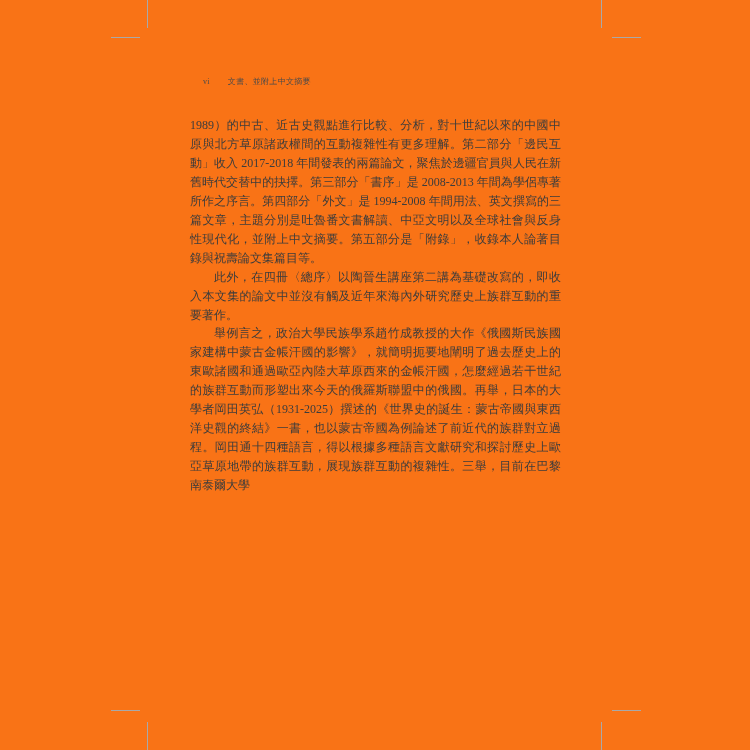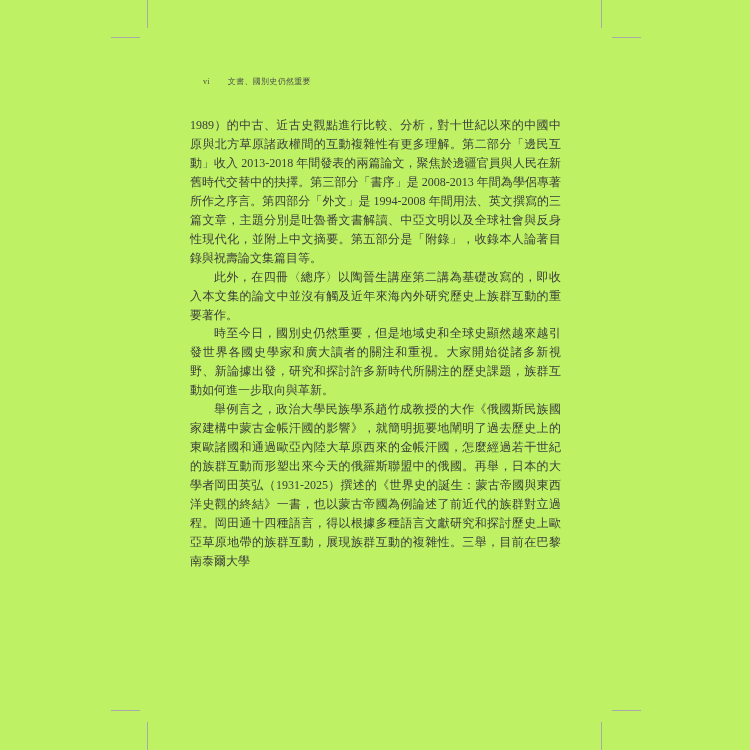--- a/index.html
+++ b/index.html
@@ -4,21 +4,21 @@
 <style>
   html, body {
     margin: 0;
     padding: 0;
     background: #ffffff;
   }
   .sheet {
     position: relative;
     width: 750px;
     height: 750px;
-    background: #bef264;
+    background: #f97316;
     overflow: hidden;
     font-family: "Liberation Serif", "DejaVu Serif", serif;
   }
   
   .crop { position: absolute; background: #a9a9a9; }
   .crop.v { width: 1px; height: 28px; }
   .crop.h { width: 29px; height: 1px; }
   .crop.tl-v { left: 147px; top: 0; }
   .crop.tl-h { left: 111px; top: 37px; }
   .crop.tr-v { left: 601px; top: 0; }
@@ -71,23 +71,22 @@
   <div class="crop h tl-h"></div>
   <div class="crop v tr-v"></div>
   <div class="crop h tr-h"></div>
   <div class="crop v bl-v"></div>
   <div class="crop h bl-h"></div>
   <div class="crop v br-v"></div>
   <div class="crop h br-h"></div>
 
   <div class="page-header">
     <span>vi</span>
-    <span>文書、國別史仍然重要</span>
+    <span>文書、並附上中文摘要</span>
   </div>
 
   <div class="body-text">
-    <p>1989）的中古、近古史觀點進行比較、分析，對十世紀以來的中國中原與北方草原諸政權間的互動複雜性有更多理解。第二部分「邊民互動」收入 2013-2018 年間發表的兩篇論文，聚焦於邊疆官員與人民在新舊時代交替中的抉擇。第三部分「書序」是 2008-2013 年間為學侶專著所作之序言。第四部分「外文」是 1994-2008 年間用法、英文撰寫的三篇文章，主題分別是吐魯番文書解讀、中亞文明以及全球社會與反身性現代化，並附上中文摘要。第五部分是「附錄」，收錄本人論著目錄與祝壽論文集篇目等。</p>
+    <p>1989）的中古、近古史觀點進行比較、分析，對十世紀以來的中國中原與北方草原諸政權間的互動複雜性有更多理解。第二部分「邊民互動」收入 2017-2018 年間發表的兩篇論文，聚焦於邊疆官員與人民在新舊時代交替中的抉擇。第三部分「書序」是 2008-2013 年間為學侶專著所作之序言。第四部分「外文」是 1994-2008 年間用法、英文撰寫的三篇文章，主題分別是吐魯番文書解讀、中亞文明以及全球社會與反身性現代化，並附上中文摘要。第五部分是「附錄」，收錄本人論著目錄與祝壽論文集篇目等。</p>
     <p class="indent">此外，在四冊〈總序〉以陶晉生講座第二講為基礎改寫的，即收入本文集的論文中並沒有觸及近年來海內外研究歷史上族群互動的重要著作。</p>
-    <p class="indent">時至今日，國別史仍然重要，但是地域史和全球史顯然越來越引發世界各國史學家和廣大讀者的關注和重視。大家開始從諸多新視野、新論據出發，研究和探討許多新時代所關注的歷史課題，族群互動如何進一步取向與革新。</p>
     <p class="indent">舉例言之，政治大學民族學系趙竹成教授的大作《俄國斯民族國家建構中蒙古金帳汗國的影響》，就簡明扼要地闡明了過去歷史上的東歐諸國和通過歐亞內陸大草原西來的金帳汗國，怎麼經過若干世紀的族群互動而形塑出來今天的俄羅斯聯盟中的俄國。再舉，日本的大學者岡田英弘（1931-2025）撰述的《世界史的誕生：蒙古帝國與東西洋史觀的終結》一書，也以蒙古帝國為例論述了前近代的族群對立過程。岡田通十四種語言，得以根據多種語言文獻研究和探討歷史上歐亞草原地帶的族群互動，展現族群互動的複雜性。三舉，目前在巴黎南泰爾大學</p>
   </div>
 
 </div>
 
 </body></html>

